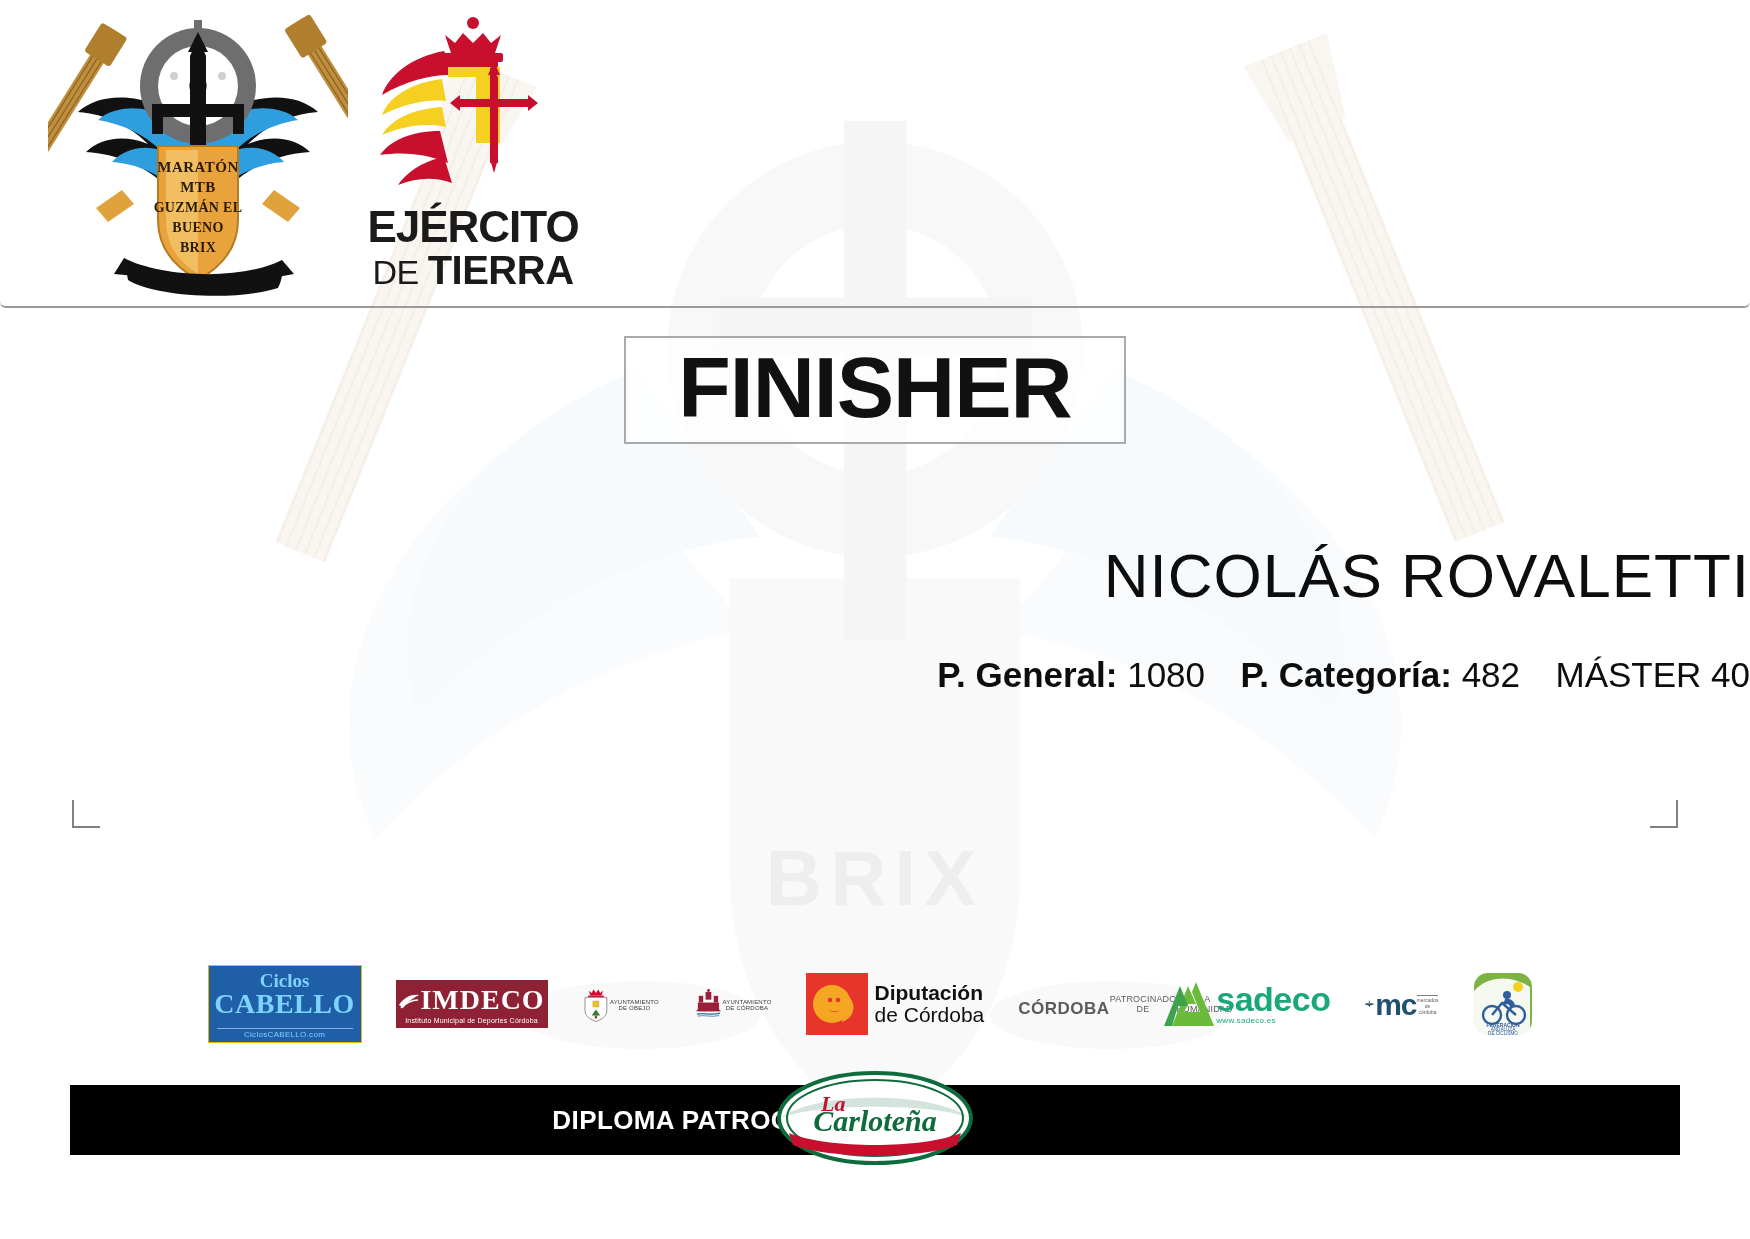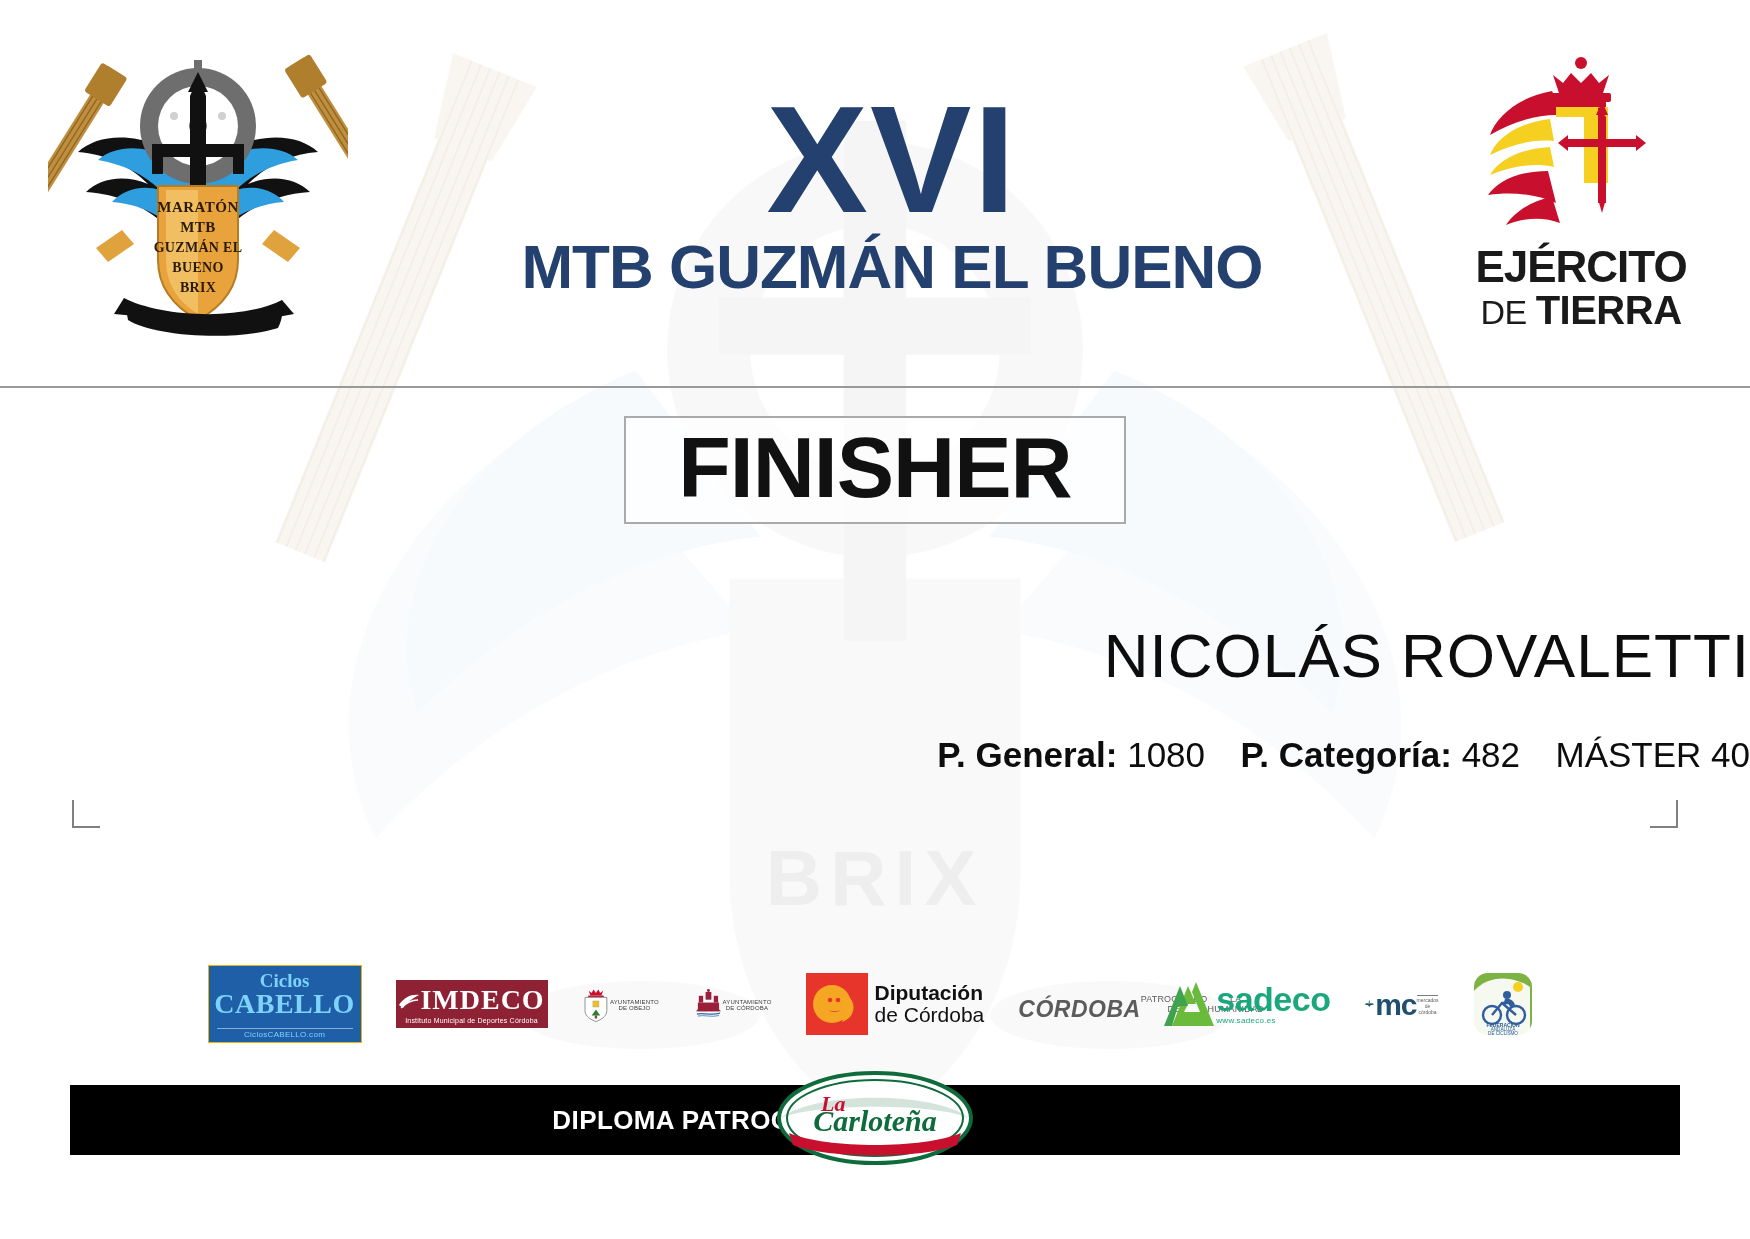--- a/index.html
+++ b/index.html
@@ -29,25 +29,26 @@
     width: 1750px; height: 1239px;
     pointer-events: none;
     opacity: 1;
     z-index: 0;
   }
 
   
   .header {
     position: relative;
     z-index: 3;
-    height: 388px;
+    height: 308px;
     display: flex;
     align-items: center;
     border-bottom: 2px solid #9a9a9a;
     box-sizing: border-box;
+    border-radius: 6px;
   }
   .header-emblem {
     width: 300px;
     height: 290px;
     margin-left: 48px;
     position: relative;
     flex: 0 0 auto;
   }
   .header-title {
     flex: 1 1 auto;
@@ -194,21 +195,21 @@
   .sp-dip .dip-mark {
     width: 62px; height: 62px;
     background: #e8352b;
     display: flex; align-items: center; justify-content: center;
   }
   .sp-dip .dip-txt { line-height: 1.05; color: #111; }
   .sp-dip .dip-txt .d1 { font-size: 21px; font-weight: bold; }
   .sp-dip .dip-txt .d2 { font-size: 21px; }
 
   .sp-cordoba { text-align: center; width: 110px; }
-  .sp-cordoba .cd-title { font-size: 23px; font-weight: bold; color: #5c5c5c; letter-spacing: 0.5px; margin-top: 10px; font-style: italic; }
+  .sp-cordoba .cd-title { font-size: 17px; font-weight: bold; color: #5c5c5c; letter-spacing: 0.5px; margin-top: 10px; }
   .sp-cordoba .cd-sub { font-size: 9px; color: #5c5c5c; line-height: 1.15; letter-spacing: 0.2px; }
 
   .sp-sadeco { display: flex; align-items: center; gap: 0; }
   .sp-sadeco .sd-txt .s1 { font-size: 34px; font-weight: bold; color: #1aa87a; line-height: 0.95; letter-spacing: -0.5px; }
   .sp-sadeco .sd-txt .s2 { font-size: 8px; color: #1aa87a; letter-spacing: 0.3px; }
 
   .sp-mc { text-align: center; width: 74px; }
   .sp-mc .mc-txt { font-size: 30px; font-weight: bold; color: #20506e; line-height: 0.9; letter-spacing: -1px; }
   .sp-mc .mc-sub { font-size: 5px; color: #5c5c5c; border-top: 1px solid #7c7c7c; padding-top: 1px; margin-top: 1px; }
 
@@ -364,24 +365,20 @@
         <text x="150" y="224" font-family="Liberation Serif, serif" font-size="14" font-weight="bold" fill="#2a1a06" text-anchor="middle" letter-spacing="0.3">BUENO</text>
         <text x="150" y="244" font-family="Liberation Serif, serif" font-size="14" font-weight="bold" fill="#2a1a06" text-anchor="middle" letter-spacing="0.3">BRIX</text>
 
         <path d="M76 250 C110 268 190 274 234 252 C236 268 232 276 230 280
                  C186 294 104 288 80 272 Z" fill="#111111"></path>
         <path d="M76 250 L66 266 L88 268 Z" fill="#111111"></path>
         <path d="M234 252 L246 266 L224 270 Z" fill="#111111"></path>
       </svg>
     </div>
 
-    <div class="header-title">
-      <div class="title-roman">XVI</div>
-      <div class="title-main">MTB GUZMÁN EL BUENO</div>
-    </div>
 
     <div class="header-army">
       <svg viewBox="0 0 250 182" width="250" height="182">
 
         <g fill="#c8102e" transform="translate(125,6)">
           <circle cx="0" cy="2" r="6"></circle>
           <path d="M-28 14 L-22 32 L22 32 L28 14 L18 22 L10 12 L0 22 L-10 12 L-18 22 Z"></path>
           <rect x="-30" y="32" width="60" height="9" rx="2"></rect>
           <rect x="-25" y="41" width="50" height="5"></rect>
         </g>

